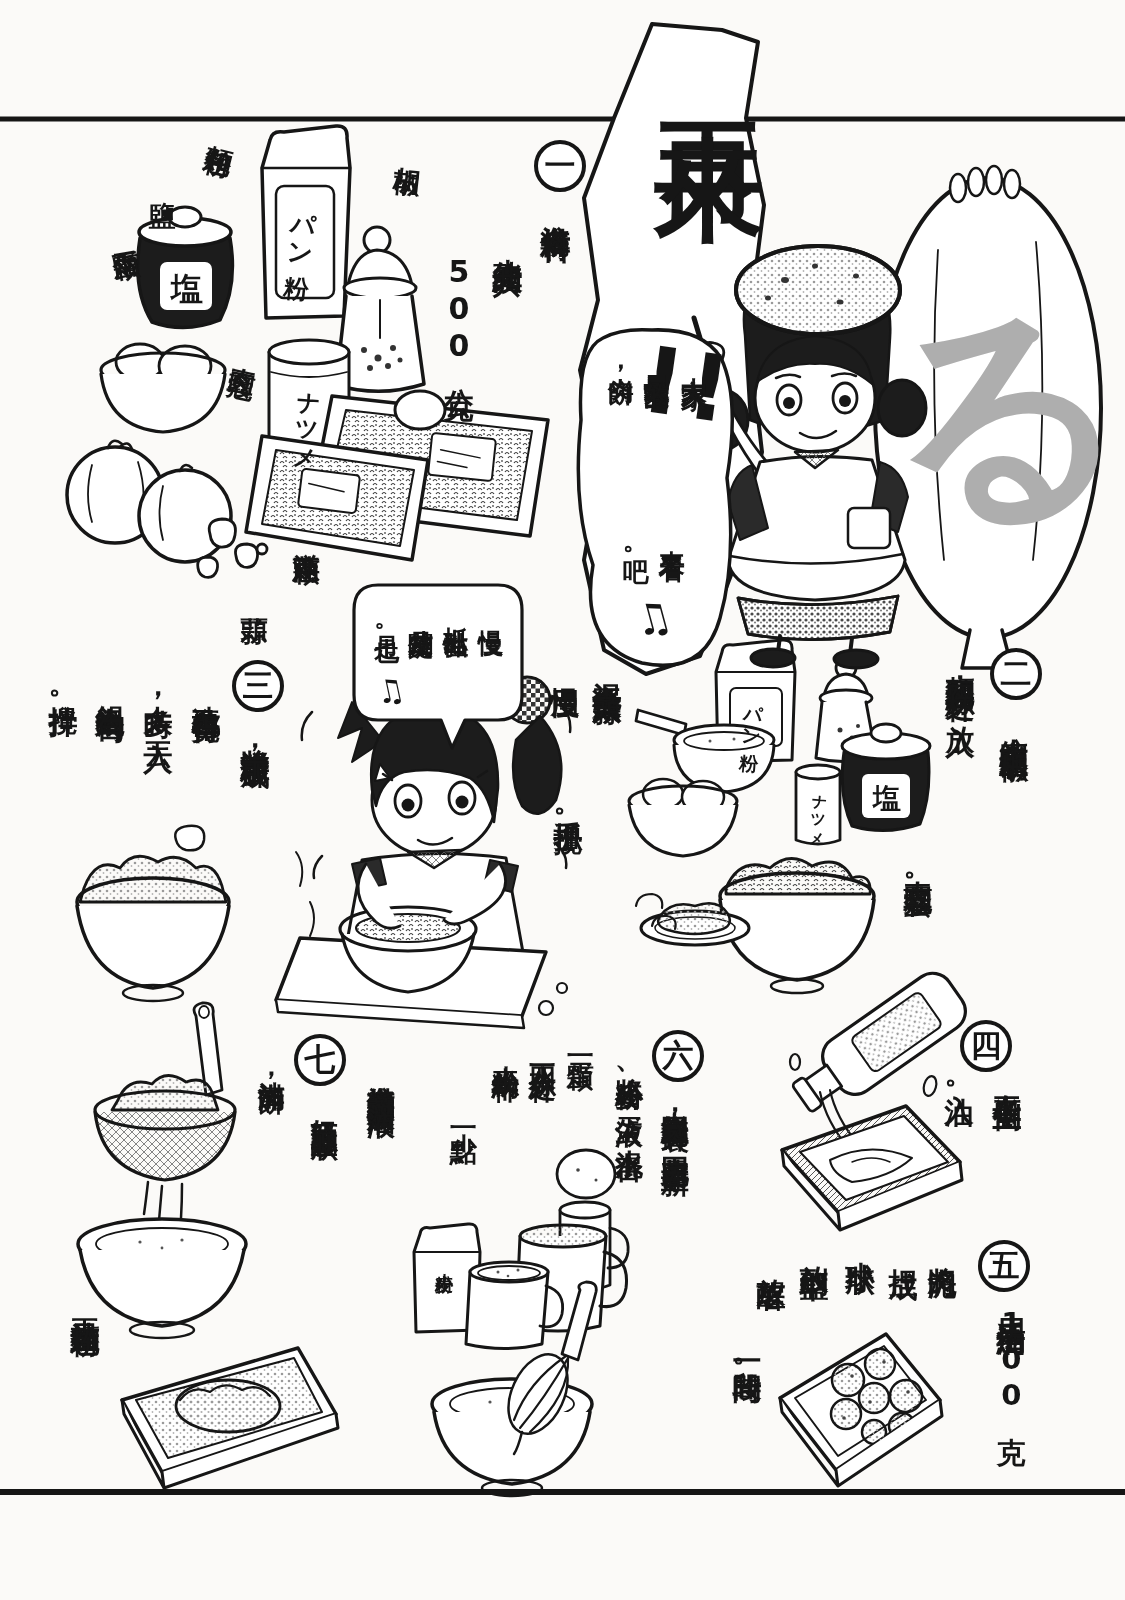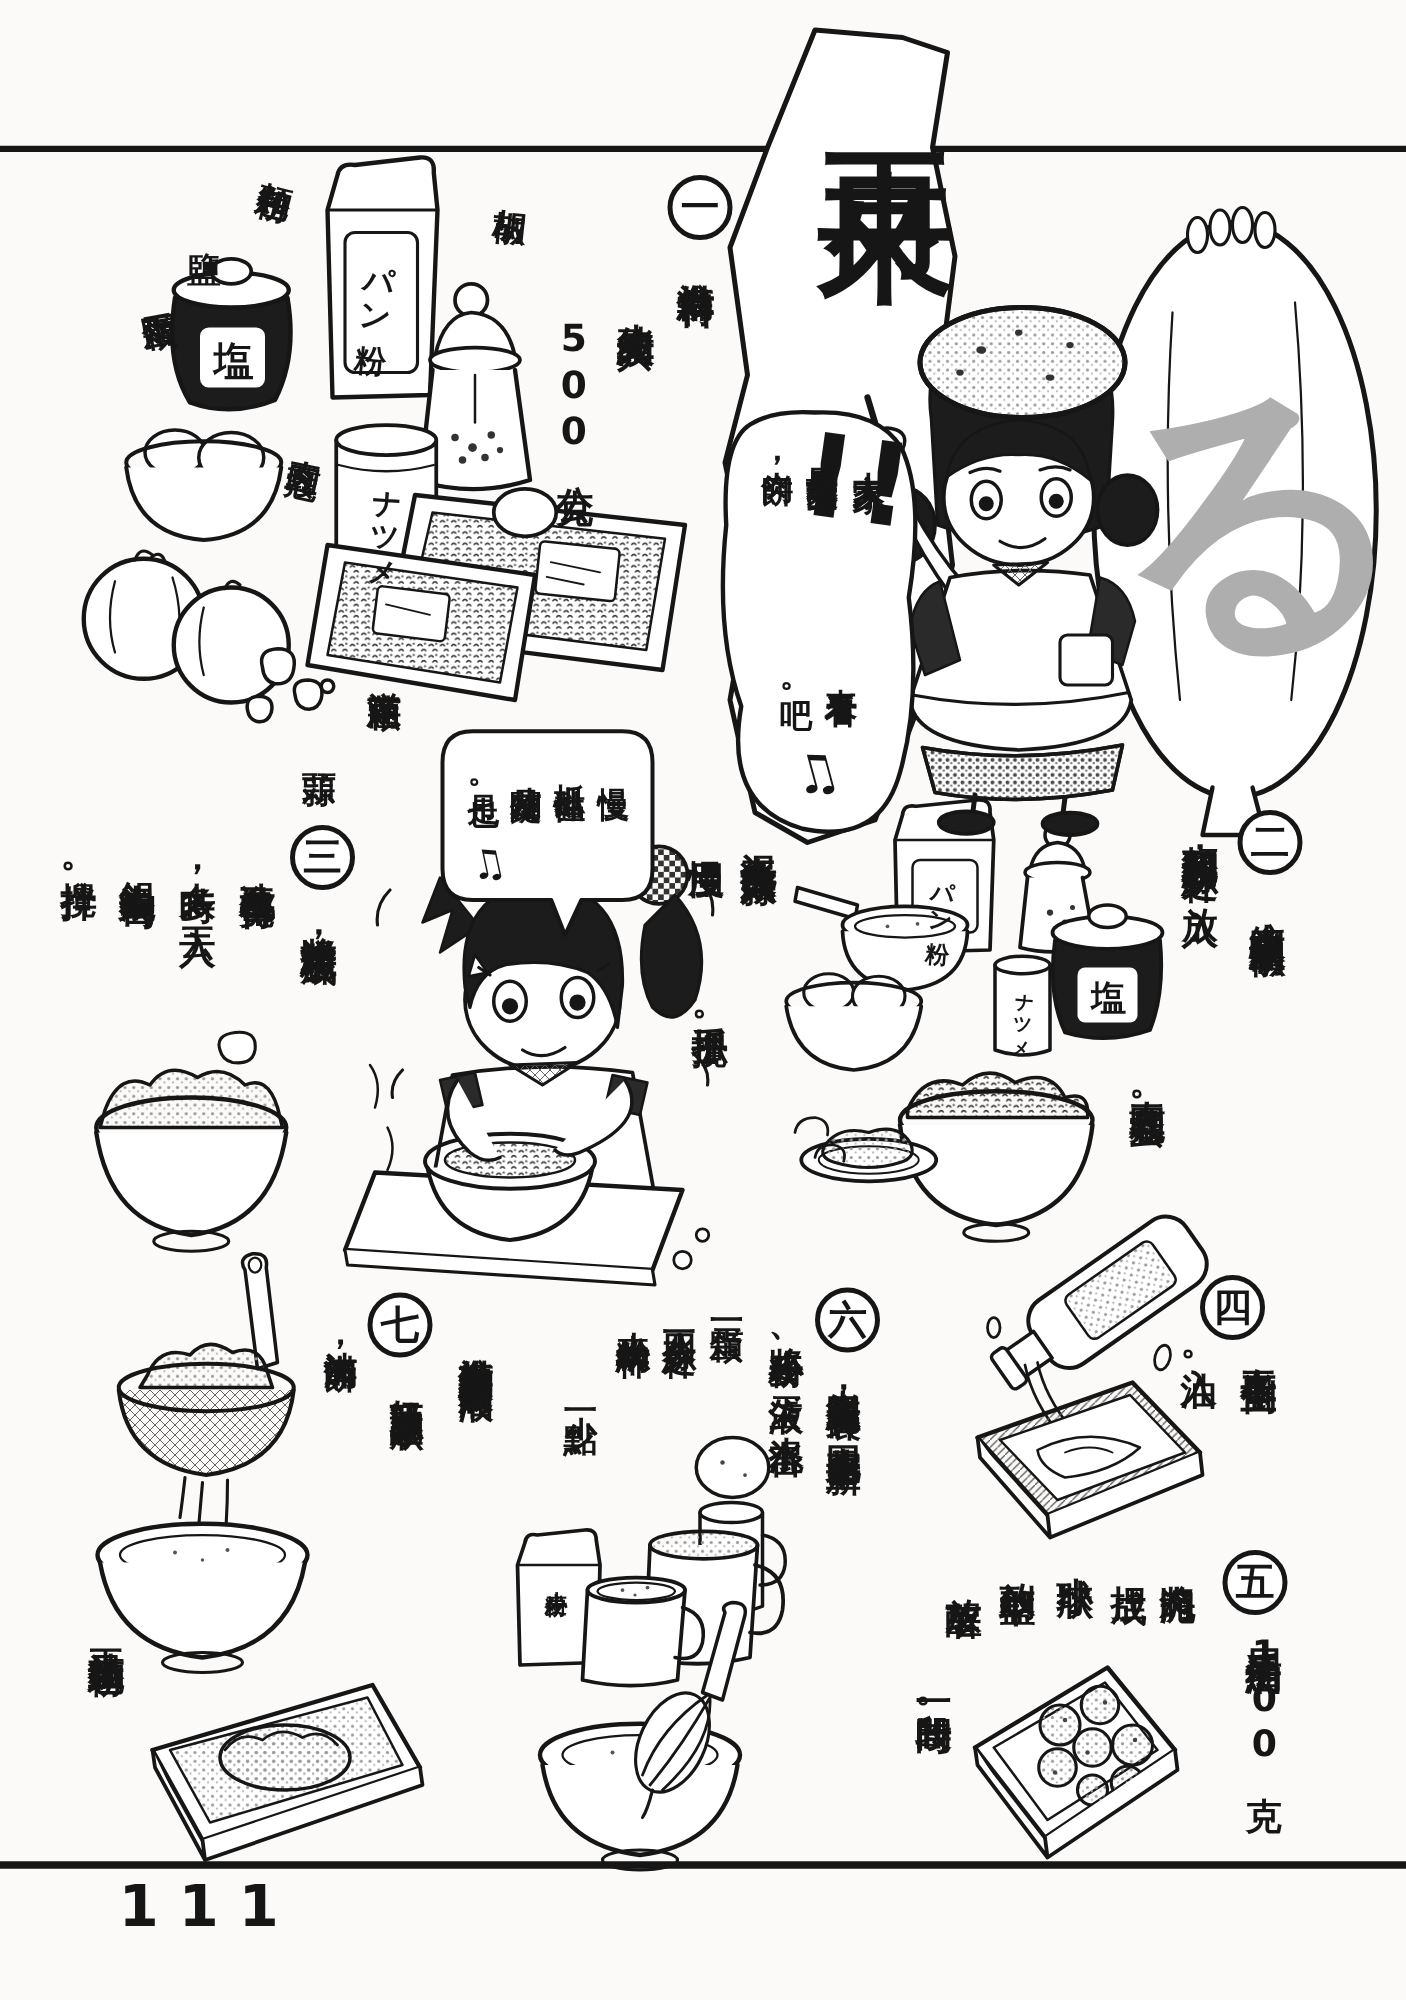--- a/index.html
+++ b/index.html
@@ -410,15 +410,14 @@
 <div class="v" style="left:491px;top:1044px;font-size:27px;">小麥粉約半杯</div>
 <div class="v" style="left:449px;top:1112px;font-size:27px;">少一點</div>
 <div class="v" style="left:434px;top:1258px;font-size:18px;">小麦粉</div>
 
 <div class="badge" style="left:294px;top:1034px;">七</div>
 <div class="v" style="left:366px;top:1064px;font-size:28px;">準備麵衣的基礎液和奶油液。</div>
 <div class="v" style="left:310px;top:1098px;font-size:27px;">奶油可以調整形狀</div>
 <div class="v" style="left:257px;top:1060px;font-size:27px;">沾滿肉餅，</div>
 <div class="v" style="left:70px;top:1296px;font-size:29px;">再沾上麵包粉</div>
 
-<div class="h" style="left:95px;top:1498px;font-size:46px;letter-spacing:16px;">111</div>
 
 </div>
 
 </body></html>

